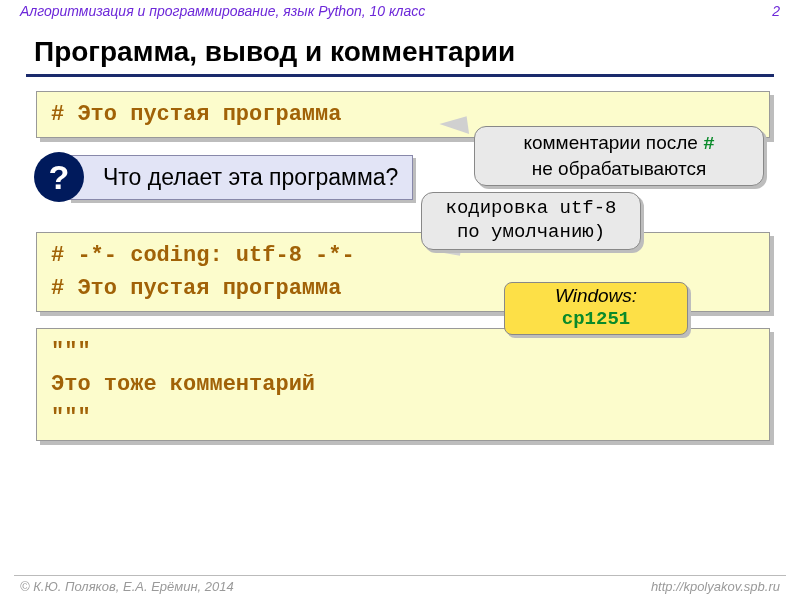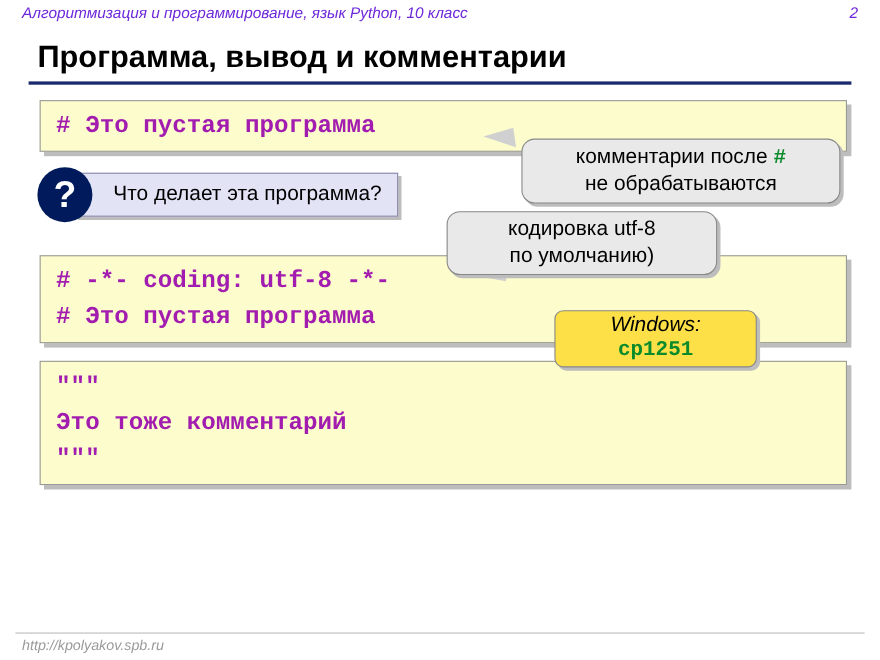--- a/index.html
+++ b/index.html
@@ -38,21 +38,21 @@
     box-shadow: 4px 4px 0 #bdbdbd;
     font-family: "Courier New", monospace;
     font-size: 22px;
     font-weight: bold;
     padding: 6px 14px;
     line-height: 1.5;
   }
   .code-box.cb1 { margin: 0 30px 0 36px; }
   .code-box.cb2 { margin: 0 30px 0 36px; }
   .code-box.cb3 { margin: 16px 30px 0 36px; }
-  .green { color: #a21caf; }
+  .green { color: #a16207; }
   .row2 {
     display: flex;
     align-items: center;
     margin: 14px 30px 30px 34px;
     gap: 10px;
     position: relative;
   }
   .question-circle {
     width: 50px;
     height: 50px;
@@ -66,39 +66,39 @@
     justify-content: center;
     flex-shrink: 0;
     position: relative;
     z-index: 2;
   }
   .question-box {
     background: #e2e4f6;
     border: 1px solid #8888aa;
     box-shadow: 3px 3px 0 #bdbdbd;
     padding: 8px 14px;
-    font-size: 19px;
+    font-size: 23px;
     color: #000;
     margin-left: -26px;
     padding-left: 34px;
   }
   .callout {
     background: #e9e9e9;
     border: 1px solid #888;
     border-radius: 12px;
     box-shadow: 3px 3px 0 #bdbdbd;
     font-size: 19px;
     text-align: center;
     padding: 4px 16px;
     position: absolute;
     line-height: 1.25;
     margin-left: 10px;
   }
   .callout.c1 { top: 126px; left: 464px; width: 290px; }
-  .callout.c2 { top: 192px; left: 396px; width: 246px; }
+  .callout.c2 { top: 192px; left: 411px; width: 220px; font-family: Liberation Mono, monospace; }
   .hash-green { color: #0a8a2a; font-weight: bold; font-family: "Courier New", monospace; }
   .windows-box {
     position: absolute;
     top: 282px;
     left: 504px;
     width: 184px;
     background: #fde047;
     border: 1px solid #888;
     border-radius: 8px;
     box-shadow: 3px 3px 0 #bdbdbd;
@@ -190,14 +190,15 @@
 </div>
 
 <div class="code-box cb3">
   <div class="green">"""</div>
   <div class="green">Это тоже комментарий</div>
   <div class="green">"""</div>
 </div>
 
 <div class="footer-line"></div>
 <div class="footer">
+  <span>© К.Ю. Поляков, Е.А. Ерёмин, 2014</span>
   <span>http://kpolyakov.spb.ru</span>
 </div>
 
 </body></html>

